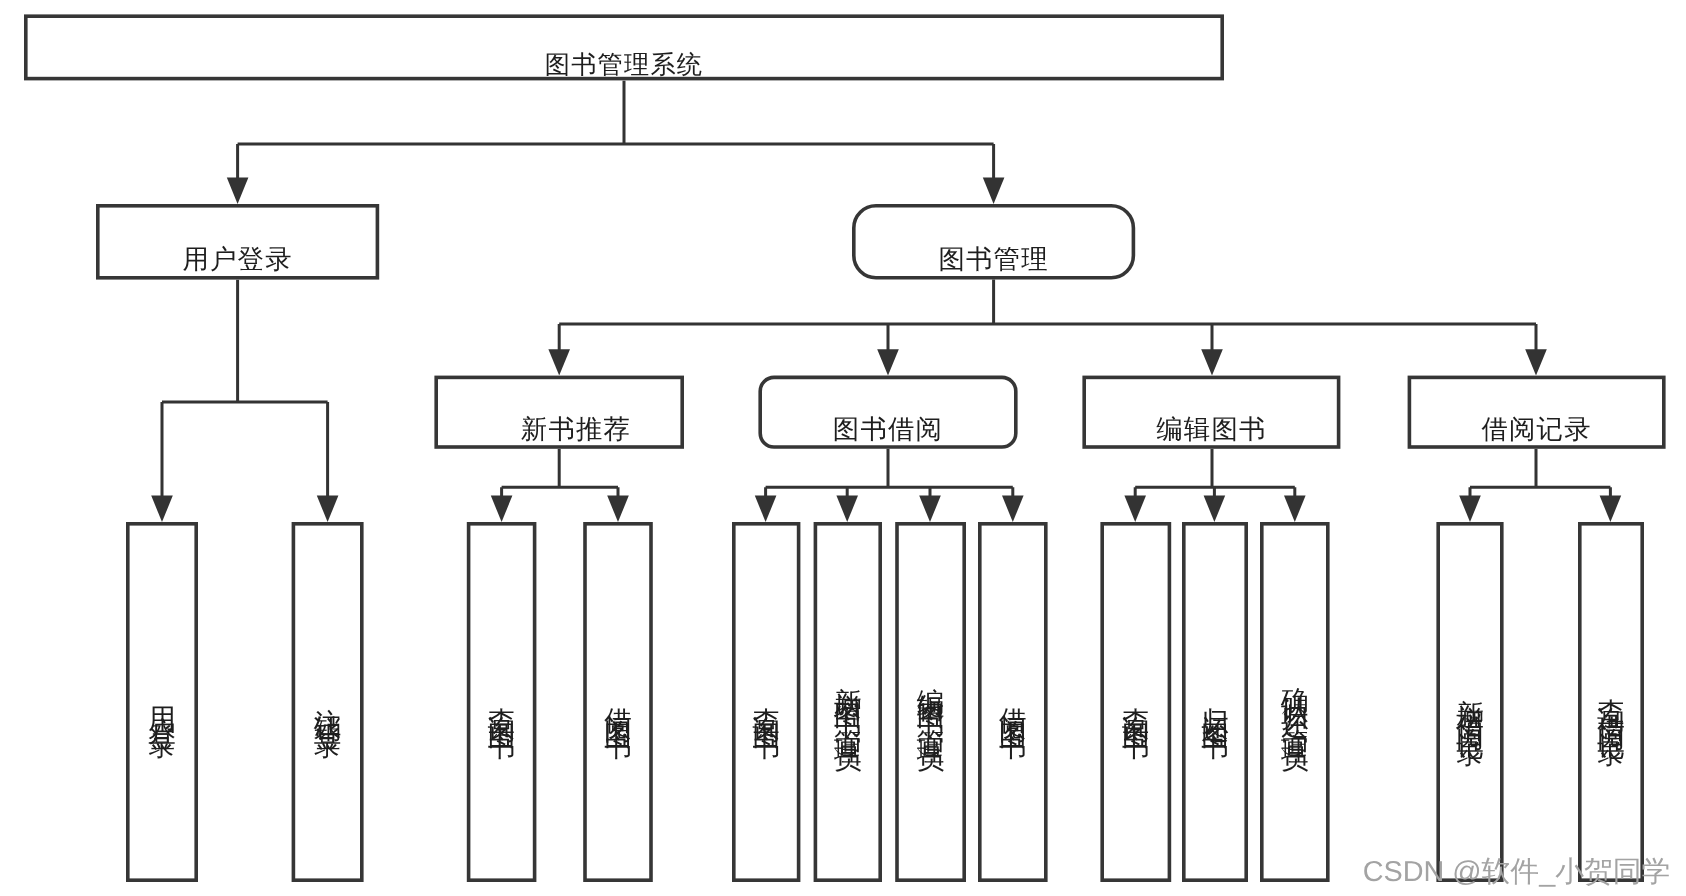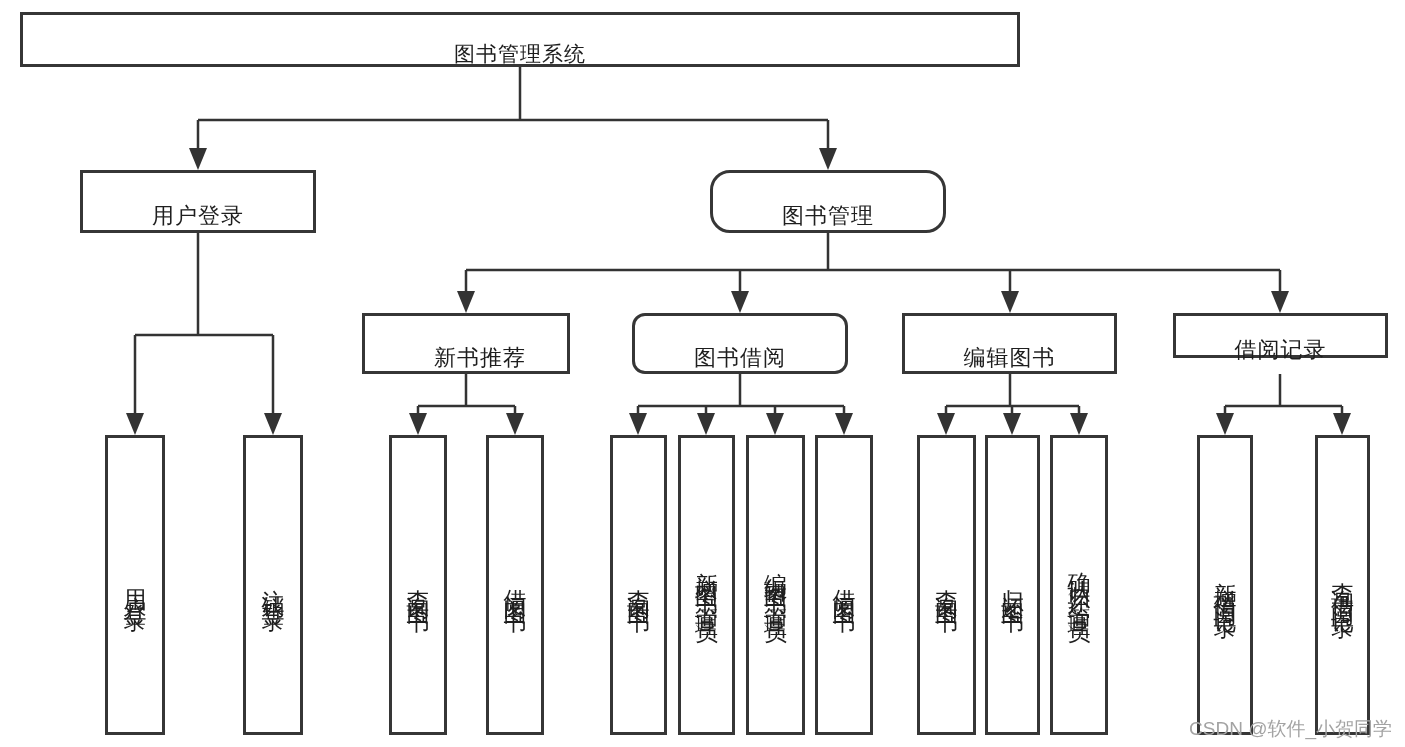--- a/index.html
+++ b/index.html
@@ -46,21 +46,21 @@
     text-orientation: mixed;
     font-size: 23px;
     letter-spacing: 7px;
     line-height: 1;
     white-space: nowrap;
   }
   #watermark {
     position: absolute;
     right: 13px;
     bottom: 5px;
-    font-size: 19px;
+    font-size: 24px;
     color: #a3a3a3;
     z-index: 3;
     white-space: nowrap;
   }
 </style>
 </head>
 <body>
 
 <div id="stage">
 
@@ -110,21 +110,21 @@
 
   <div class="box hnode" style="left:362px; top:313px; width:208px; height:61px;padding-left:28px;">
     <span>新书推荐</span>
   </div>
   <div class="box hnode" style="left:632px; top:313px; width:216px; height:61px;border-radius:13px;">
     <span>图书借阅</span>
   </div>
   <div class="box hnode" style="left:902px; top:313px; width:215px; height:61px;">
     <span>编辑图书</span>
   </div>
-  <div class="box hnode" style="left:1173px; top:313px; width:215px; height:45px;">
+  <div class="box hnode" style="left:1173px; top:313px; width:215px; height:61px;">
     <span>借阅记录</span>
   </div>
 
   <div class="box leaf" style="left:105px; top:435px; width:60px; height:300px;">
     <span>用户登录</span>
   </div>
   <div class="box leaf" style="left:243px; top:435px; width:60px; height:300px;">
     <span>注销登录</span>
   </div>
 

